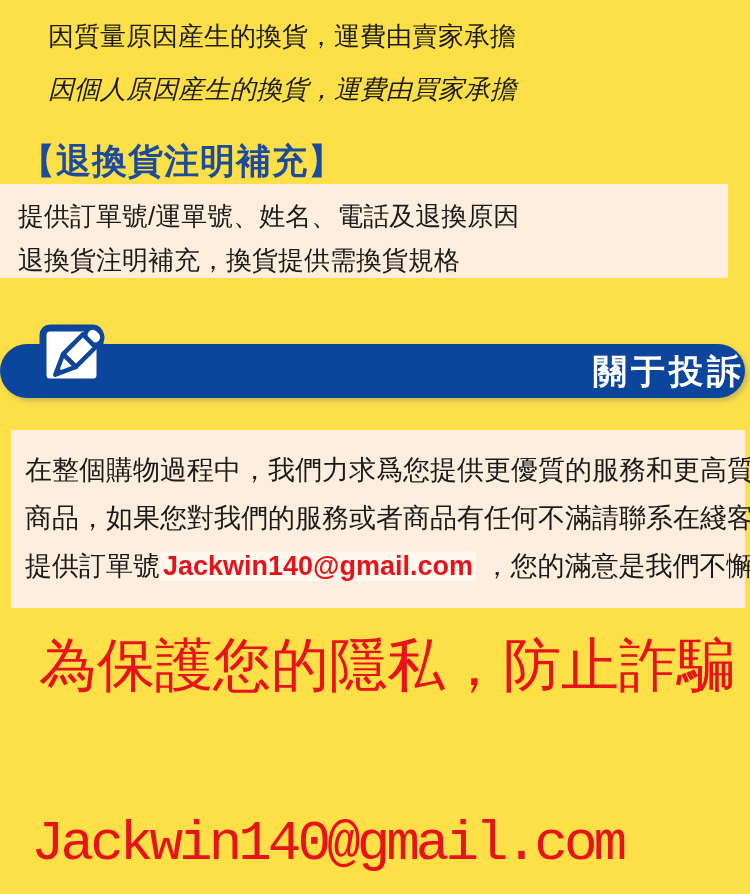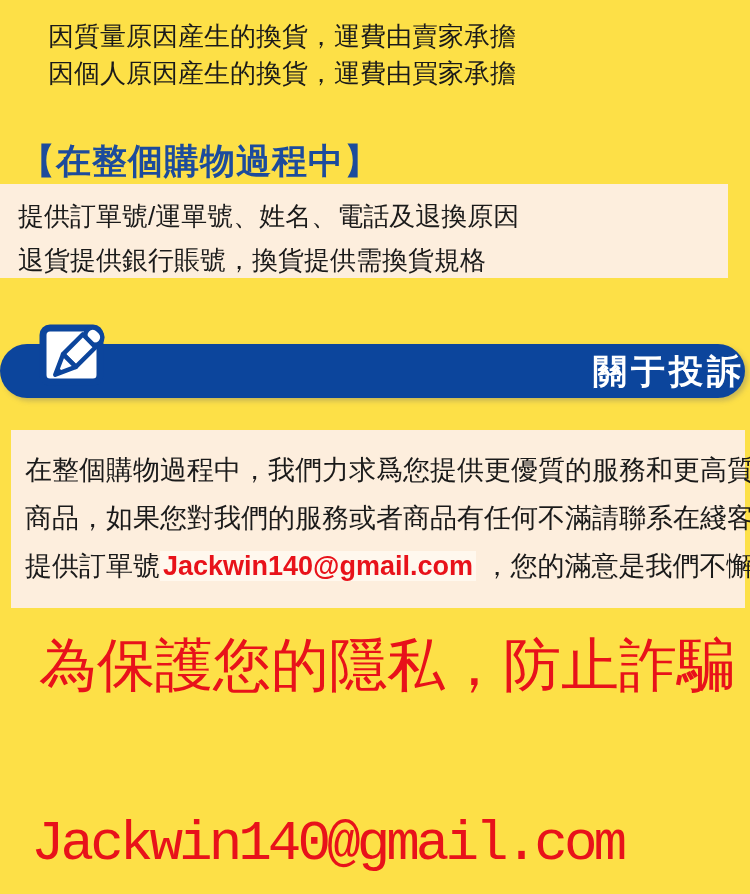--- a/index.html
+++ b/index.html
@@ -3,21 +3,21 @@
 <meta charset="utf-8">
 <style>
   html,body{margin:0;padding:0;background:#ffffff;}
   .page{
     position:relative;width:750px;height:894px;overflow:hidden;background:#fde047;
     font-family:"Liberation Sans","DejaVu Sans",sans-serif;color:#1a1a1a;
   }
   .abs{position:absolute;}
   .note-line{left:48px;font-size:26px;font-weight:500;white-space:nowrap;color:#1a1a1a;}
   .note-line.l1{top:19px;}
-  .note-line.l2{top:56px;}
+  .note-line.l2{top:72px;font-style:italic;}
   .section-heading{
     left:20px;top:138px;font-size:35px;font-weight:bold;letter-spacing:1px;
     color:#1c4b9c;white-space:nowrap;
   }
   .cream-box1{
     left:0;top:184px;width:728px;height:94px;background:#fdeedd;
     box-sizing:border-box;padding:10px 0 8px 18px;
   }
   .cream-box1 .row{font-size:26px;line-height:44px;font-weight:500;white-space:nowrap;}
   .banner{
@@ -46,25 +46,25 @@
   }
 </style>
 </head>
 <body>
 
 <div class="page">
 
   <div class="abs note-line l1">因質量原因産生的換貨，運費由賣家承擔</div>
   <div class="abs note-line l2">因個人原因産生的換貨，運費由買家承擔</div>
 
-  <div class="abs section-heading">【在整個購物過程中】</div>
+  <div class="abs section-heading">【退換貨注明補充】</div>
 
   <div class="abs cream-box1">
     <div class="row">提供訂單號/運單號、姓名、電話及退換原因</div>
-    <div class="row">退貨提供銀行賬號，換貨提供需換貨規格</div>
+    <div class="row">退換貨注明補充，換貨提供需換貨規格</div>
   </div>
 
   <div class="abs banner">
     <div class="banner-title">關于投訴</div>
   </div>
 
   <div class="abs edit-icon">
     <svg width="84" height="78" viewBox="0 0 84 78" xmlns="http://www.w3.org/2000/svg">
       <rect x="9" y="16" width="57" height="54" rx="7" fill="#ffffff" stroke="#0c459c" stroke-width="7"></rect>
       <g transform="translate(22 62) rotate(45)" stroke="#0c459c" stroke-width="4.5" stroke-linejoin="round" fill="#ffffff">

